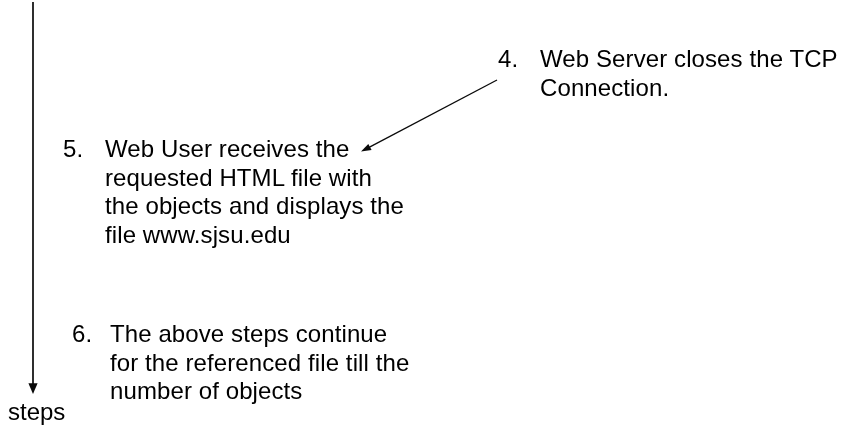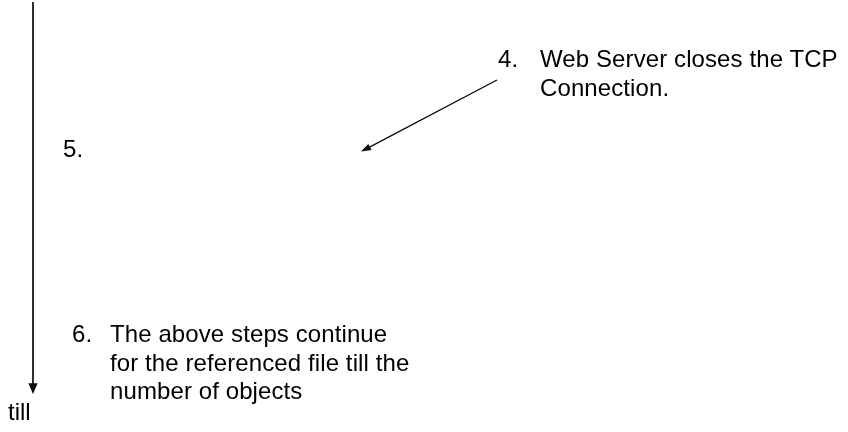--- a/index.html
+++ b/index.html
@@ -70,24 +70,28 @@
   </svg>
 
   <div class="step step-4">
     <span class="num">4.</span>
     <div class="txt">Web Server closes the TCP
 Connection.</div>
   </div>
 
   <div class="step step-5">
     <span class="num">5.</span>
+    <div class="txt">Web User receives the
+requested HTML file with
+the objects and displays the
+file www.sjsu.edu</div>
   </div>
 
   <div class="step step-6">
     <span class="num">6.</span>
     <div class="txt">The above steps continue
 for the referenced file till the
 number of objects</div>
   </div>
 
-  <div class="time-label">till</div>
+  <div class="time-label">steps</div>
 
 </div>
 
 </body></html>

